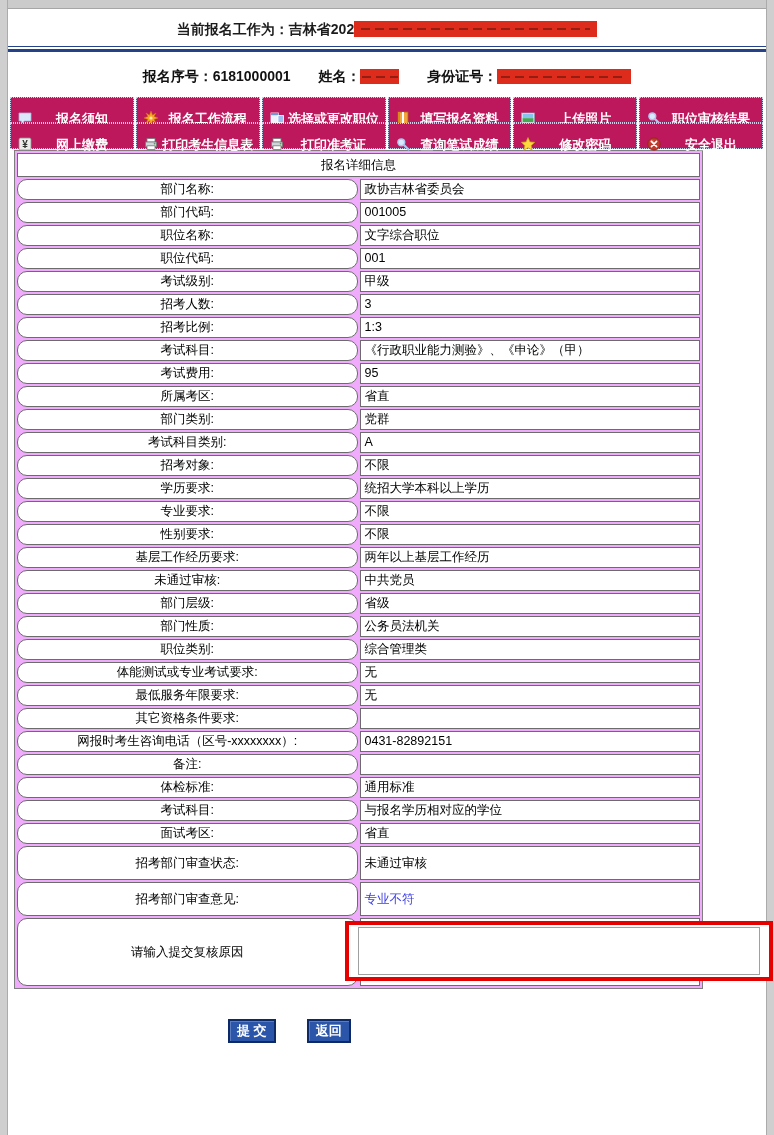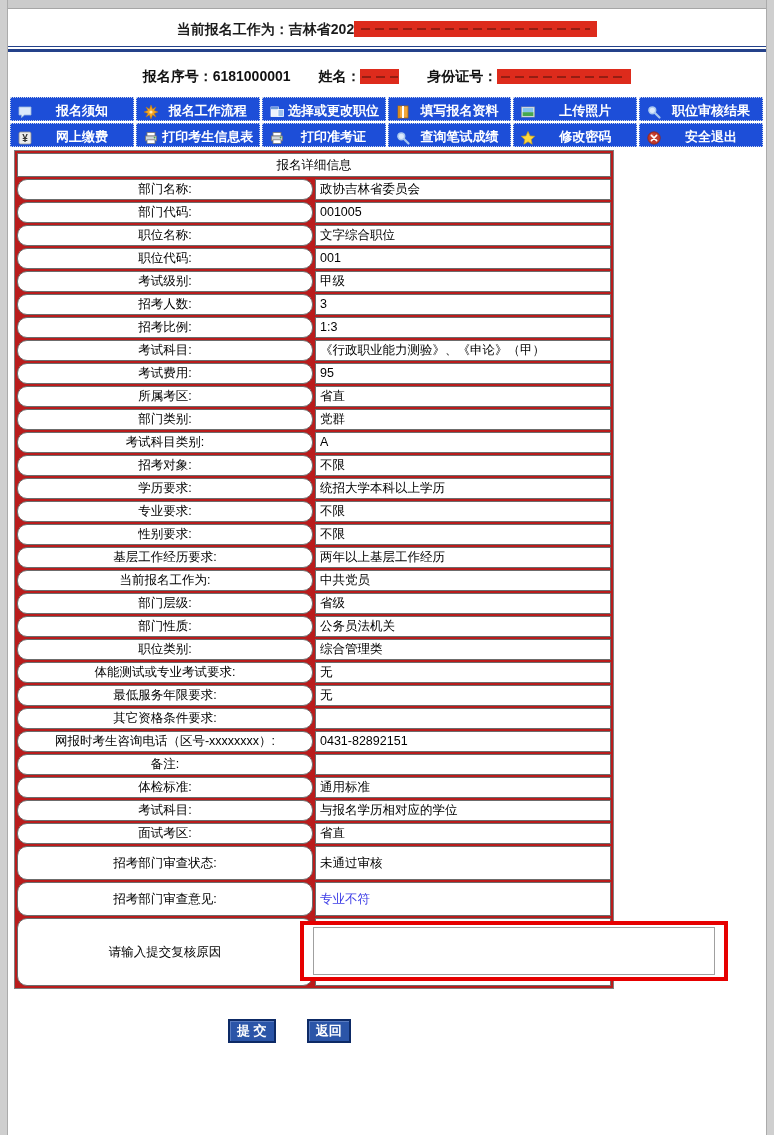--- a/index.html
+++ b/index.html
@@ -24,27 +24,27 @@
   .redact.small{height:15px;}
   .double-rule{margin-top:7px;}
   .double-rule .r1{height:1px;background:#24418a;}
   .double-rule .r2{height:3px;background:#24418a;margin-top:2px;}
 
   .reg-line{margin-top:16px;text-align:center;font-size:14px;font-weight:bold;color:#111;white-space:nowrap;}
   .reg-line .grp{margin:0 12px;}
 
   
   .nav{margin:11px 0 0 2px;width:753px;display:grid;grid-template-columns:repeat(6,1fr);grid-auto-rows:24px;gap:2px;}
-  .nav-item{background:#1d4ed8;border:1px dotted #c6d2ec;display:flex;align-items:flex-end;padding:0 3px;cursor:pointer;}
+  .nav-item{background:#be185d;border:1px dotted #c6d2ec;display:flex;align-items:flex-start;padding:12px 3px;cursor:pointer;}
   .nav-icon{width:17px;height:16px;flex:0 0 17px;display:inline-block;margin-left:3px;}
   .nav-icon svg{width:16px;height:16px;display:block;}
   .nav-label{flex:1;text-align:center;color:#fff;font-weight:bold;font-size:13px;letter-spacing:0;white-space:nowrap;}
 
   
-  table.detail{margin:3px 4px 0 6px;width:600px;border-collapse:separate;border-spacing:2px;border:1px solid #7f7f7f;background:#b91c1c;table-layout:fixed;}
+  table.detail{margin:3px 4px 0 6px;width:689px;border-collapse:separate;border-spacing:2px;border:1px solid #7f7f7f;background:#f0abfc;table-layout:fixed;}
   table.detail td{border:1px solid #6c6c6c;font-size:12.5px;line-height:15px;padding:2px 4px;background:#fff;vertical-align:middle;word-break:break-all;}
   td.t-title{text-align:center;height:18px;}
   td.lab{width:115px;text-align:center;border-radius:10px;}
   td.val{text-align:left;padding-left:6px;}
   tr.tall td{height:28px;}
   .cell-link{color:#3c3ce6;cursor:pointer;text-decoration:none;}
 
   
   tr.review-row td{height:62px;}
   td.review-val{position:relative;}
@@ -267,21 +267,21 @@
     </tr>
         <tr>
       <td class="lab">性别要求:</td>
       <td class="val">不限</td>
     </tr>
         <tr>
       <td class="lab">基层工作经历要求:</td>
       <td class="val">两年以上基层工作经历</td>
     </tr>
         <tr>
-      <td class="lab">当前报名工作为:</td>
+      <td class="lab">未通过审核:</td>
       <td class="val">中共党员</td>
     </tr>
         <tr>
       <td class="lab">部门层级:</td>
       <td class="val">省级</td>
     </tr>
         <tr>
       <td class="lab">部门性质:</td>
       <td class="val">公务员法机关</td>
     </tr>

